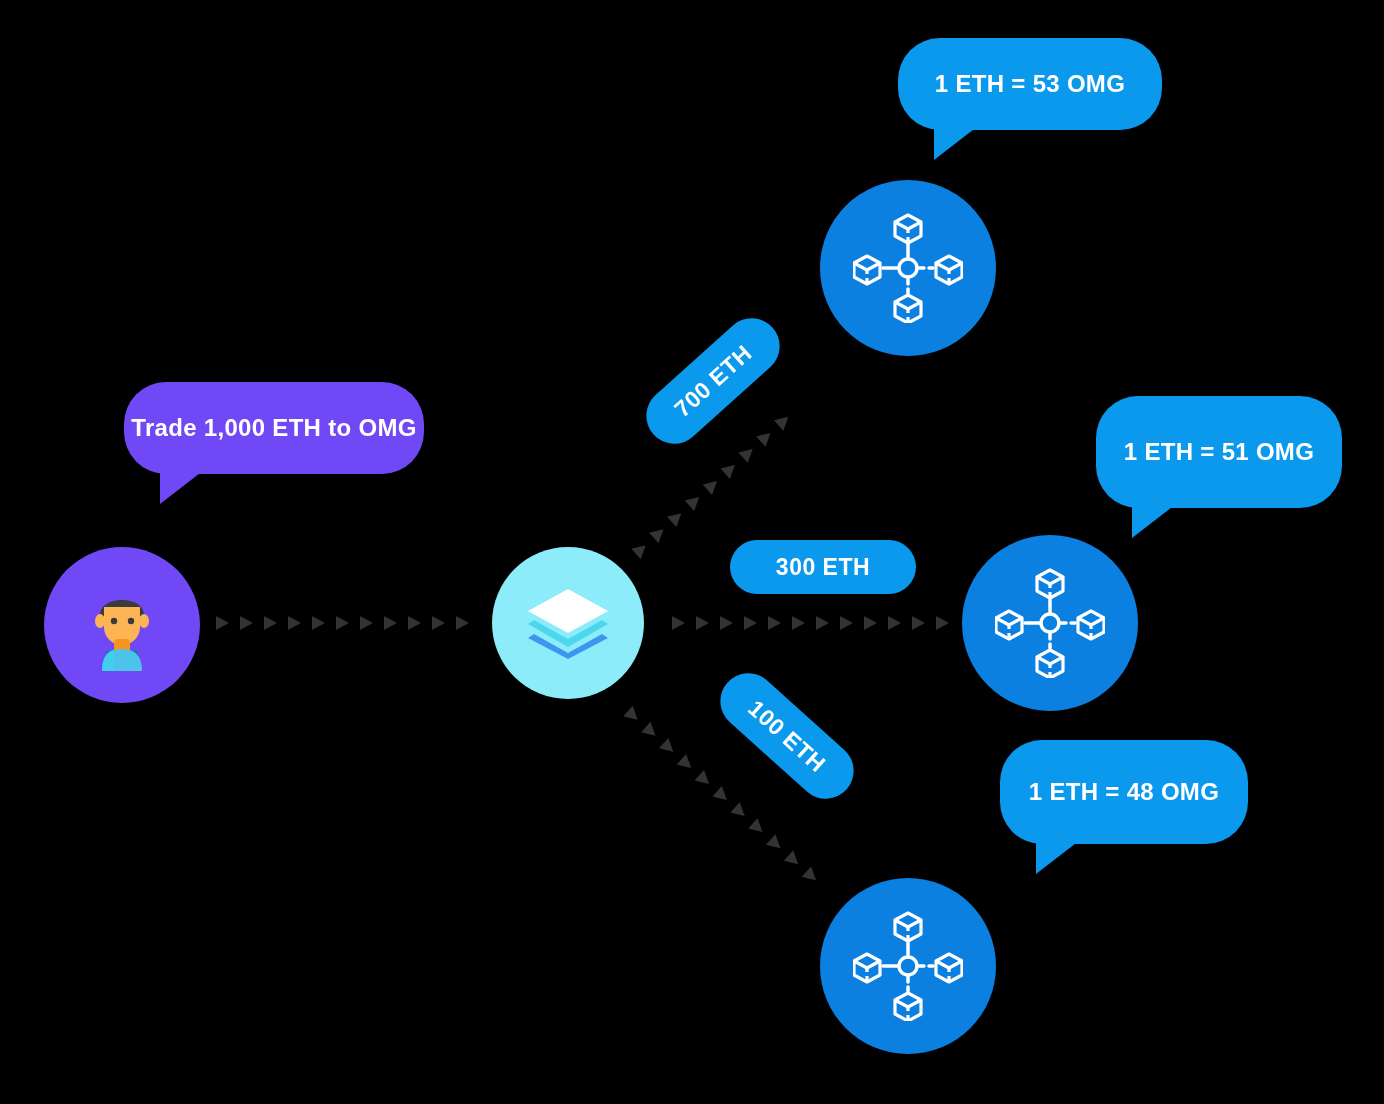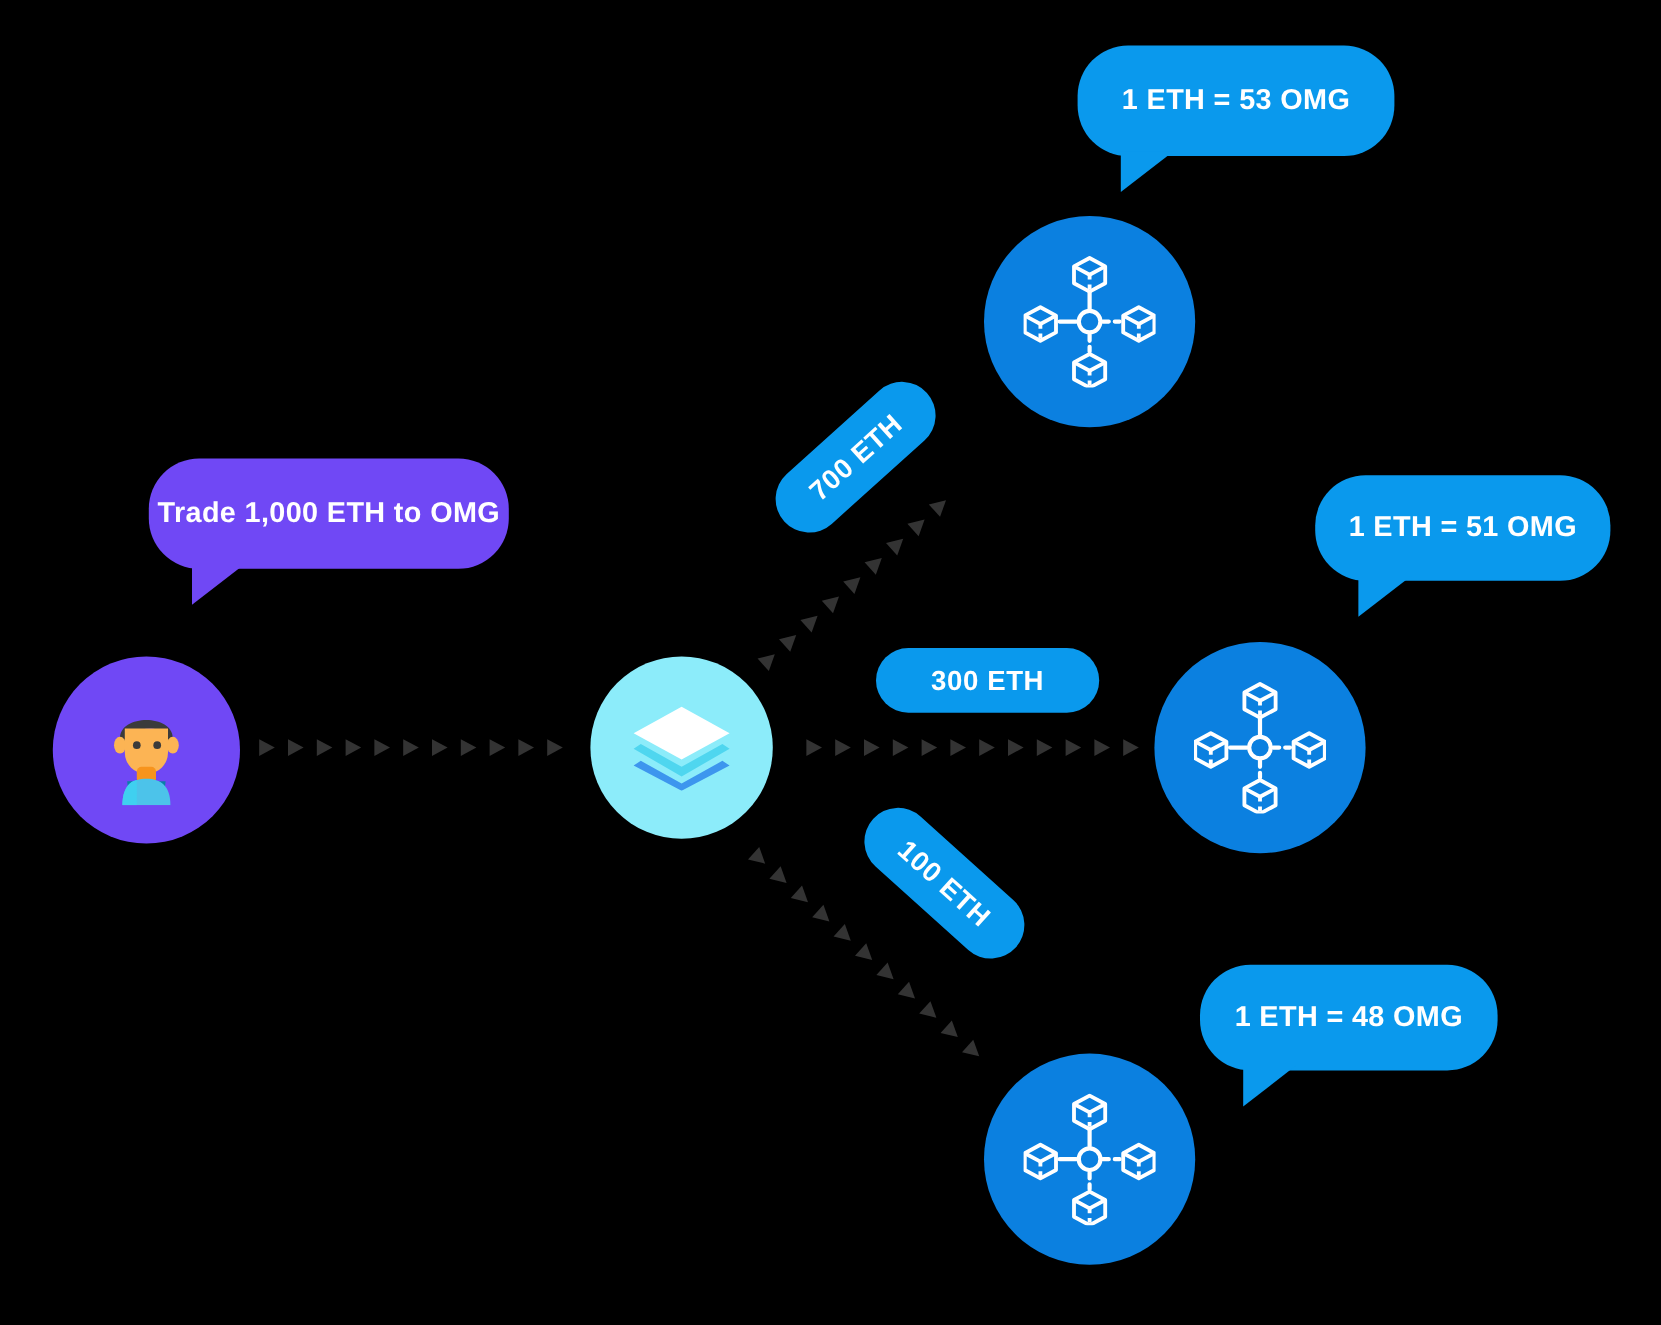--- a/index.html
+++ b/index.html
@@ -253,21 +253,21 @@
         </g>
         <g transform="translate(55,94)">
           <path d="M0 -12 L13 -5 L13 9 L0 16 L-13 9 L-13 -5 Z"></path>
           <path d="M-13 -5 L0 2 L13 -5"></path>
             <path d="M0 2 L0 16" stroke-dasharray="4 4"></path>
         </g>
       </g>
     </svg>
   </div>
 
-  <div class="bubble blue" style="left:1096px; top:396px; width:246px; height:88px;">
+  <div class="bubble blue" style="left:1096px; top:396px; width:246px; height:112px;">
     <span>1 ETH = 51 OMG</span>
     <span class="tail"></span>
   </div>
 
   <div class="pill" style="left:730px; top:540px; width:186px; height:54px;">
     <span>300 ETH</span>
   </div>
 
   <div class="node-circle node-chain" style="left:820px; top:878px; width:176px; height:176px;">
     <svg class="chain-svg" width="110" height="110" viewBox="0 0 110 110">
@@ -296,21 +296,21 @@
         </g>
         <g transform="translate(55,94)">
           <path d="M0 -12 L13 -5 L13 9 L0 16 L-13 9 L-13 -5 Z"></path>
           <path d="M-13 -5 L0 2 L13 -5"></path>
             <path d="M0 2 L0 16" stroke-dasharray="4 4"></path>
         </g>
       </g>
     </svg>
   </div>
 
-  <div class="bubble blue" style="left:1000px; top:804px; width:248px; height:88px;">
+  <div class="bubble blue" style="left:1000px; top:740px; width:248px; height:104px;">
     <span>1 ETH = 48 OMG</span>
     <span class="tail"></span>
   </div>
 
   <div class="pill" style="left:707px; top:708px; width:160px; height:56px; transform:rotate(42deg);">
     <span>100 ETH</span>
   </div>
 
 </div>
 

